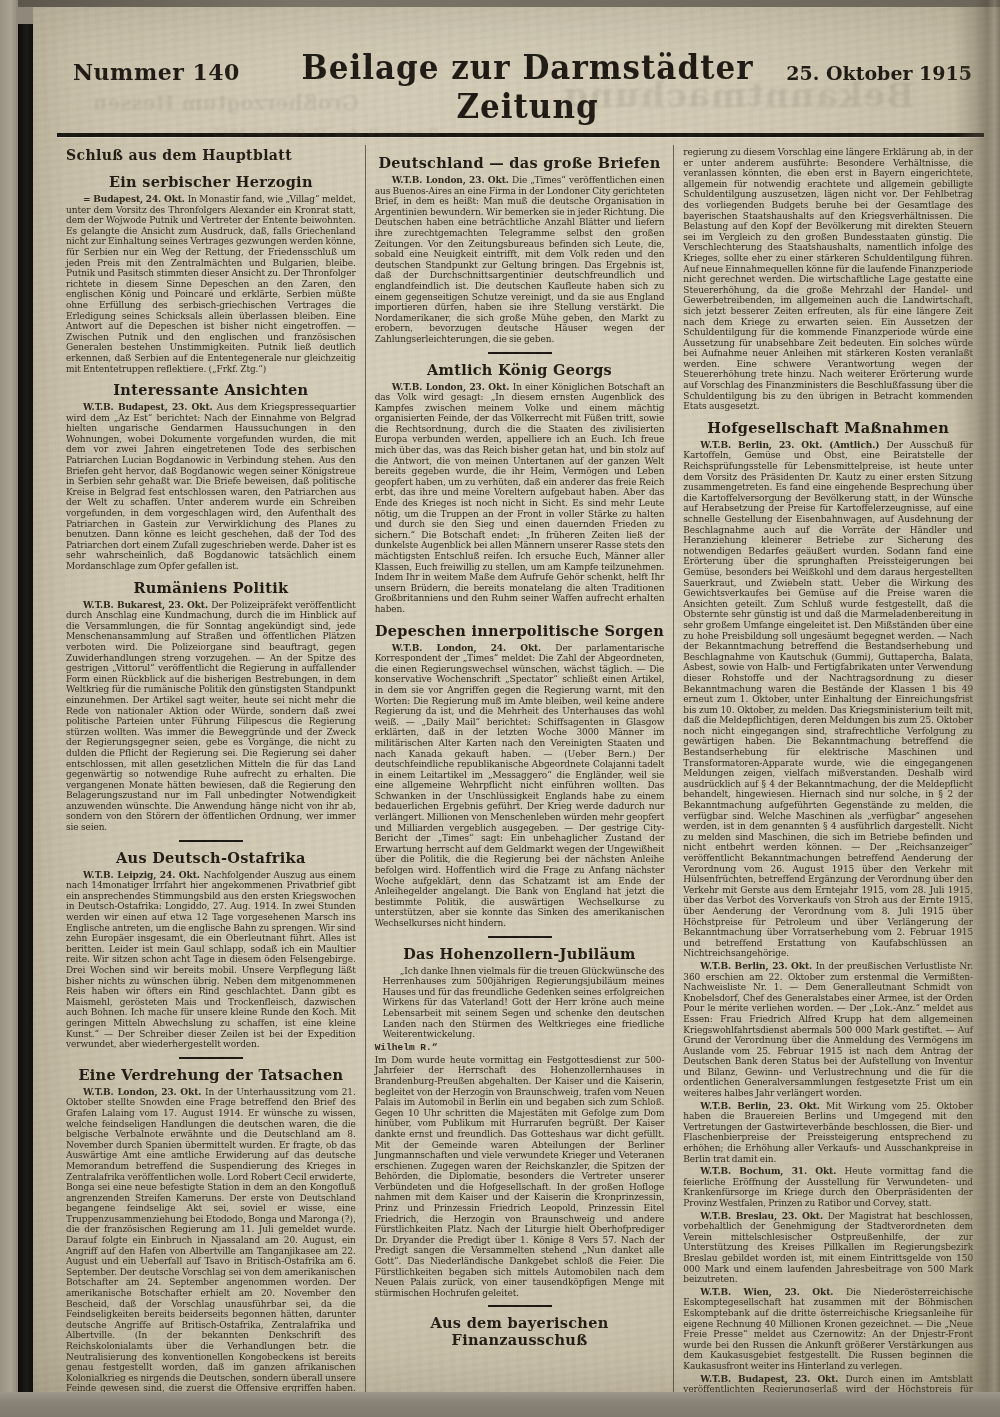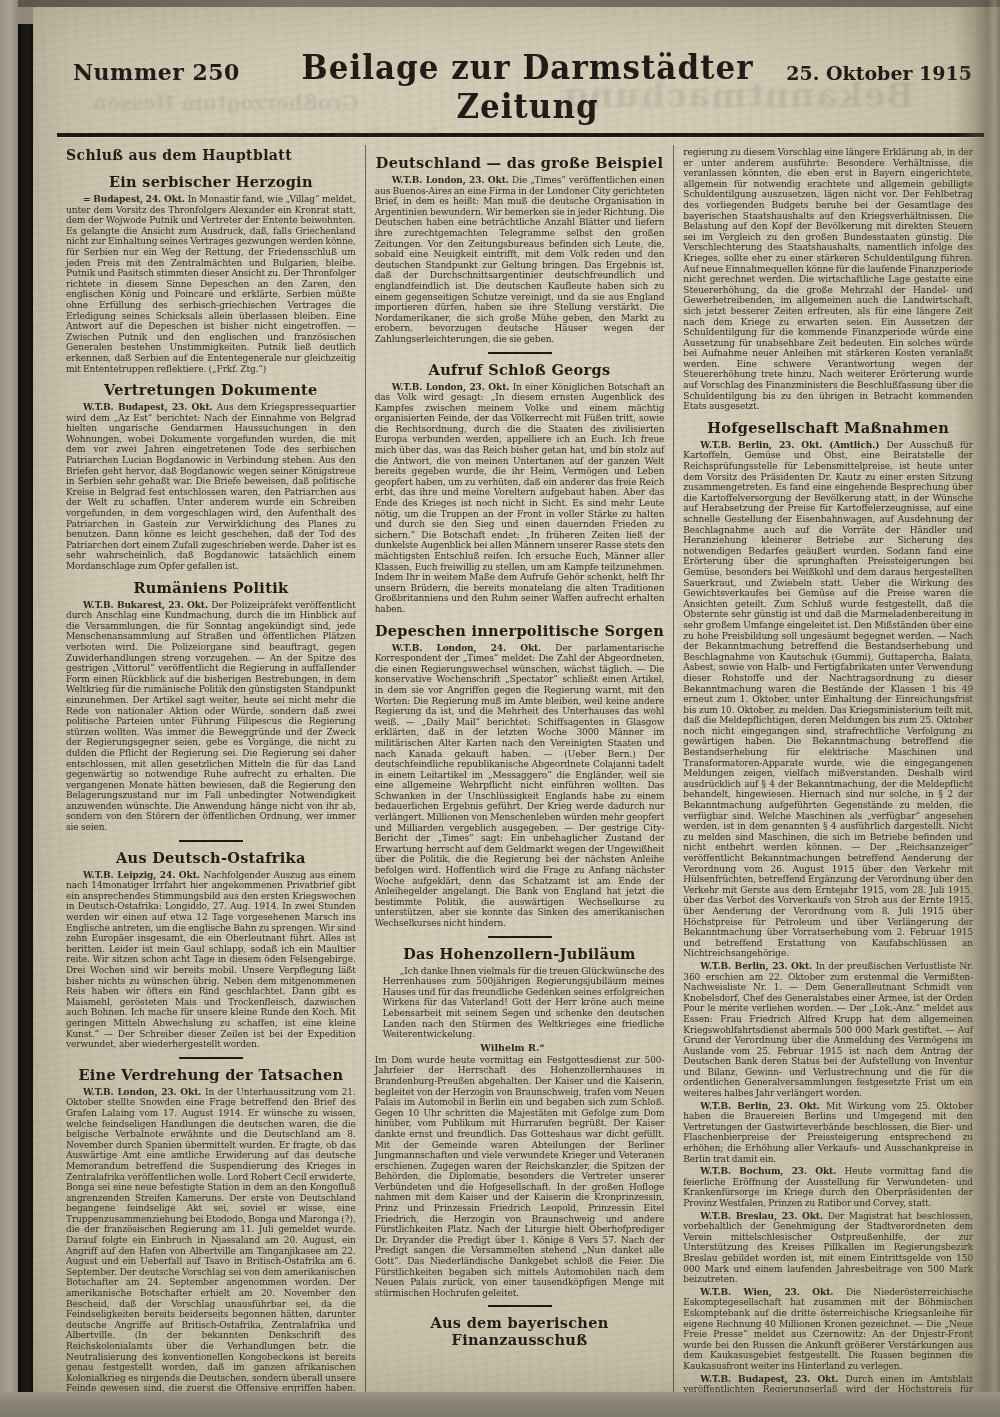--- a/index.html
+++ b/index.html
@@ -43,83 +43,83 @@
   .col{width:33.333%;padding:2px 9px 0 9px;overflow:hidden;color:#2a2317;}
   .col + .col{border-left:1px solid rgba(48,40,30,.65);}
   .kicker{font-size:14px;font-weight:bold;margin:0 0 10px 0;
           color:#1d1710;letter-spacing:.4px;}
   .art-h{text-align:center;font-size:14.5px;font-weight:bold;margin:7px 0 4px 0;
          color:#1d1710;letter-spacing:.3px;}
   .para{font-size:9px;line-height:10.6px;text-align:justify;margin:0 0 2px 0;
         text-indent:17px;letter-spacing:-.1px;word-spacing:-.4px;color:#2b2418;}
   .para.cont{text-indent:0;}
   .para.quote{text-indent:17px;padding-left:8px;}
-  .sig{font-size:9.5px;font-weight:bold;text-align:center;margin:0 14px 2px 0;}
+  .sig{font-size:9.5px;font-weight:bold;text-align:left;margin:0 14px 2px 0;font-family:Liberation Mono, monospace;}
   .dl{font-weight:bold;margin-top:46px;}
   .sec-rule{width:64px;height:2px;background:#17120d;margin:7px auto 5px auto;}
 </style>
 </head>
 <body>
 
 <div class="page">
   <div class="scan-top"></div>
   <div class="scan-left"></div>
   <div class="black-bar"></div>
 
   <div class="paper">
     <div class="bleed bleed1">Bekanntmachung</div>
     <div class="bleed bleed2">Großherzogtum Hessen</div>
     <div class="bleed bleed3">Darmstadt, den 23. Oktober 1915</div>
 
     <header class="masthead">
-      <div class="issue">Nummer 250</div>
+      <div class="issue">Nummer 140</div>
       <div class="nameplate">Beilage zur Darmstädter Zeitung</div>
       <div class="pubdate">25. Oktober 1915</div>
     </header>
     <div class="rule-main"></div>
 
     <div class="cols" id="cols">
         <div class="col">
           <div class="kicker">Schluß aus dem Hauptblatt</div>
           <div class="art-h">Ein serbischer Herzogin</div>
           <p class="para"><b class="dl">= Budapest, 24. Okt. </b>In Monastir fand, wie „Villag“ meldet, unter dem Vorsitz des Thronfolgers Alexander ein Kronrat statt, dem der Wojwode Putnik und Vertreter der Entente beiwohnten. Es gelangte die Ansicht zum Ausdruck, daß, falls Griechenland nicht zur Einhaltung seines Vertrages gezwungen werden könne, für Serbien nur ein Weg der Rettung, der Friedensschluß um jeden Preis mit den Zentralmächten und Bulgarien, bleibe. Putnik und Pasitsch stimmten dieser Ansicht zu. Der Thronfolger richtete in diesem Sinne Depeschen an den Zaren, den englischen König und Poincaré und erklärte, Serbien müßte ohne Erfüllung des serbisch-griechischen Vertrages die Erledigung seines Schicksals allein überlassen bleiben. Eine Antwort auf die Depeschen ist bisher nicht eingetroffen. — Zwischen Putnik und den englischen und französischen Generalen bestehen Unstimmigkeiten. Putnik ließ deutlich erkennen, daß Serbien auf die Ententegenerale nur gleichzeitig mit Ententetruppen reflektiere. („Frkf. Ztg.“)</p>
-          <div class="art-h">Vertretungen Dokumente</div>
+          <div class="art-h">Interessante Ansichten</div>
           <p class="para"><b class="dl">W.T.B. Budapest, 23. Okt. </b>Aus dem Kriegspressequartier wird dem „Az Est“ berichtet: Nach der Einnahme von Belgrad hielten ungarische Gendarmen Haussuchungen in den Wohnungen, wobei Dokumente vorgefunden wurden, die mit dem vor zwei Jahren eingetretenen Tode des serbischen Patriarchen Lucian Bogdanowic in Verbindung stehen. Aus den Briefen geht hervor, daß Bogdanowic wegen seiner Königstreue in Serbien sehr gehaßt war. Die Briefe beweisen, daß politische Kreise in Belgrad fest entschlossen waren, den Patriarchen aus der Welt zu schaffen. Unter anderem wurde ein Schreiben vorgefunden, in dem vorgeschlagen wird, den Aufenthalt des Patriarchen in Gastein zur Verwirklichung des Planes zu benutzen. Dann könne es leicht geschehen, daß der Tod des Patriarchen dort einem Zufall zugeschrieben werde. Daher ist es sehr wahrscheinlich, daß Bogdanowic tatsächlich einem Mordanschlage zum Opfer gefallen ist.</p>
           <div class="art-h">Rumäniens Politik</div>
           <p class="para"><b class="dl">W.T.B. Bukarest, 23. Okt. </b>Der Polizeipräfekt veröffentlicht durch Anschlag eine Kundmachung, durch die im Hinblick auf die Versammlungen, die für Sonntag angekündigt sind, jede Menschenansammlung auf Straßen und öffentlichen Plätzen verboten wird. Die Polizeiorgane sind beauftragt, gegen Zuwiderhandlungen streng vorzugehen. — An der Spitze des gestrigen „Vittorul“ veröffentlicht die Regierung in auffallender Form einen Rückblick auf die bisherigen Bestrebungen, in dem Weltkrieg für die rumänische Politik den günstigsten Standpunkt einzunehmen. Der Artikel sagt weiter, heute sei nicht mehr die Rede von nationaler Aktion oder Würde, sondern daß zwei politische Parteien unter Führung Filipescus die Regierung stürzen wollten. Was immer die Beweggründe und der Zweck der Regierungsgegner seien, gebe es Vorgänge, die nicht zu dulden die Pflicht der Regierung sei. Die Regierung sei daher entschlossen, mit allen gesetzlichen Mitteln die für das Land gegenwärtig so notwendige Ruhe aufrecht zu erhalten. Die vergangenen Monate hätten bewiesen, daß die Regierung den Belagerungszustand nur im Fall unbedingter Notwendigkeit anzuwenden wünschte. Die Anwendung hänge nicht von ihr ab, sondern von den Störern der öffentlichen Ordnung, wer immer sie seien.</p>
           <div class="sec-rule"></div>
           <div class="art-h">Aus Deutsch-Ostafrika</div>
           <p class="para"><b class="dl">W.T.B. Leipzig, 24. Okt. </b>Nachfolgender Auszug aus einem nach 14monatiger Irrfahrt hier angekommenen Privatbrief gibt ein ansprechendes Stimmungsbild aus den ersten Kriegswochen in Deutsch-Ostafrika: Longiddo, 27. Aug. 1914. In zwei Stunden werden wir einen auf etwa 12 Tage vorgesehenen Marsch ins Englische antreten, um die englische Bahn zu sprengen. Wir sind zehn Europäer insgesamt, die ein Oberleutnant führt. Alles ist beritten. Leider ist mein Gaul schlapp, sodaß ich ein Maultier reite. Wir sitzen schon acht Tage in diesem öden Felsengebirge. Drei Wochen sind wir bereits mobil. Unsere Verpflegung läßt bisher nichts zu wünschen übrig. Neben dem mitgenommenen Reis haben wir öfters ein Rind geschlachtet. Dann gibt es Maismehl, gerösteten Mais und Trockenfleisch, dazwischen auch Bohnen. Ich mache für unsere kleine Runde den Koch. Mit geringen Mitteln Abwechslung zu schaffen, ist eine kleine Kunst.“ — Der Schreiber dieser Zeilen ist bei der Expedition verwundet, aber wiederhergestellt worden.</p>
           <div class="sec-rule"></div>
           <div class="art-h">Eine Verdrehung der Tatsachen</div>
           <p class="para"><b class="dl">W.T.B. London, 23. Okt. </b>In der Unterhaussitzung vom 21. Oktober stellte Snowden eine Frage betreffend den Brief des Grafen Lalaing vom 17. August 1914. Er wünsche zu wissen, welche feindseligen Handlungen die deutschen waren, die die belgische Verbalnote erwähnte und die Deutschland am 8. November durch Spanien übermittelt wurden. Er fragte, ob das Auswärtige Amt eine amtliche Erwiderung auf das deutsche Memorandum betreffend die Suspendierung des Krieges in Zentralafrika veröffentlichen wolle. Lord Robert Cecil erwiderte, Bonga sei eine neue befestigte Station in dem an den Kongofluß angrenzenden Streifen Kameruns. Der erste von Deutschland begangene feindselige Akt sei, soviel er wisse, eine Truppenzusammenziehung bei Etododo, Bonga und Maronga (?), die der französischen Regierung am 11. Juli gemeldet wurde. Darauf folgte ein Einbruch in Njassaland am 20. August, ein Angriff auf den Hafen von Albertville am Tanganjikasee am 22. August und ein Ueberfall auf Tsavo in Britisch-Ostafrika am 6. September. Der deutsche Vorschlag sei von dem amerikanischen Botschafter am 24. September angenommen worden. Der amerikanische Botschafter erhielt am 20. November den Bescheid, daß der Vorschlag unausführbar sei, da die Feindseligkeiten bereits beiderseits begonnen hätten, darunter deutsche Angriffe auf Britisch-Ostafrika, Zentralafrika und Albertville. (In der bekannten Denkschrift des Reichskolonialamts über die Verhandlungen betr. die Neutralisierung des konventionellen Kongobeckens ist bereits genau festgestellt worden, daß im ganzen afrikanischen Kolonialkrieg es nirgends die Deutschen, sondern überall unsere Feinde gewesen sind, die zuerst die Offensive ergriffen haben. Anm. des W.T.B.)</p>
         </div>
         <div class="col">
-          <div class="art-h">Deutschland — das große Beispiel</div>
+          <div class="art-h">Deutschland — das große Briefen</div>
           <p class="para"><b class="dl">W.T.B. London, 23. Okt. </b>Die „Times“ veröffentlichen einen aus Buenos-Aires an eine Firma in der Londoner City gerichteten Brief, in dem es heißt: Man muß die deutsche Organisation in Argentinien bewundern. Wir bemerken sie in jeder Richtung. Die Deutschen haben eine beträchtliche Anzahl Blätter und liefern ihre zurechtgemachten Telegramme selbst den großen Zeitungen. Vor den Zeitungsbureaus befinden sich Leute, die, sobald eine Neuigkeit eintrifft, mit dem Volk reden und den deutschen Standpunkt zur Geltung bringen. Das Ergebnis ist, daß der Durchschnittsargentinier deutschfreundlich und englandfeindlich ist. Die deutschen Kaufleute haben sich zu einem gegenseitigen Schutze vereinigt, und da sie aus England importieren dürfen, haben sie ihre Stellung verstärkt. Die Nordamerikaner, die sich große Mühe geben, den Markt zu erobern, bevorzugen deutsche Häuser wegen der Zahlungserleichterungen, die sie geben.</p>
           <div class="sec-rule"></div>
-          <div class="art-h">Aufruf Schloß Georgs</div>
+          <div class="art-h">Amtlich König Georgs</div>
           <p class="para"><b class="dl">W.T.B. London, 23. Okt. </b>In einer Königlichen Botschaft an das Volk wird gesagt: „In diesem ernsten Augenblick des Kampfes zwischen meinem Volke und einem mächtig organisierten Feinde, der das Völkerrecht mit Füßen tritt, sowie die Rechtsordnung, durch die die Staaten des zivilisierten Europa verbunden werden, appelliere ich an Euch. Ich freue mich über das, was das Reich bisher getan hat, und bin stolz auf die Antwort, die von meinen Untertanen auf der ganzen Welt bereits gegeben wurde, die ihr Heim, Vermögen und Leben geopfert haben, um zu verhüten, daß ein anderer das freie Reich erbt, das ihre und meine Voreltern aufgebaut haben. Aber das Ende des Krieges ist noch nicht in Sicht. Es sind mehr Leute nötig, um die Truppen an der Front in voller Stärke zu halten und durch sie den Sieg und einen dauernden Frieden zu sichern.“ Die Botschaft endet: „In früheren Zeiten ließ der dunkelste Augenblick bei allen Männern unserer Rasse stets den mächtigsten Entschluß reifen. Ich ersuche Euch, Männer aller Klassen, Euch freiwillig zu stellen, um am Kampfe teilzunehmen. Indem Ihr in weitem Maße dem Aufrufe Gehör schenkt, helft Ihr unsern Brüdern, die bereits monatelang die alten Traditionen Großbritanniens und den Ruhm seiner Waffen aufrecht erhalten haben.</p>
           <div class="art-h">Depeschen innerpolitische Sorgen</div>
           <p class="para"><b class="dl">W.T.B. London, 24. Okt. </b>Der parlamentarische Korrespondent der „Times“ meldet: Die Zahl der Abgeordneten, die einen Regierungswechsel wünschen, wächst täglich. — Die konservative Wochenschrift „Spectator“ schließt einen Artikel, in dem sie vor Angriffen gegen die Regierung warnt, mit den Worten: Die Regierung muß im Amte bleiben, weil keine andere Regierung da ist, und die Mehrheit des Unterhauses das wohl weiß. — „Daily Mail“ berichtet: Schiffsagenten in Glasgow erklärten, daß in der letzten Woche 3000 Männer im militärischen Alter Karten nach den Vereinigten Staaten und nach Kanada gekauft haben. — (Ueber Bern.) Der deutschfeindliche republikanische Abgeordnete Colajanni tadelt in einem Leitartikel im „Messaggero“ die Engländer, weil sie eine allgemeine Wehrpflicht nicht einführen wollten. Das Schwanken in der Unschlüssigkeit Englands habe zu einem bedauerlichen Ergebnis geführt. Der Krieg werde dadurch nur verlängert. Millionen von Menschenleben würden mehr geopfert und Milliarden vergeblich ausgegeben. — Der gestrige City-Bericht der „Times“ sagt: Ein unbehaglicher Zustand der Erwartung herrscht auf dem Geldmarkt wegen der Ungewißheit über die Politik, die die Regierung bei der nächsten Anleihe befolgen wird. Hoffentlich wird die Frage zu Anfang nächster Woche aufgeklärt, denn das Schatzamt ist am Ende der Anleihegelder angelangt. Die Bank von England hat jetzt die bestimmte Politik, die auswärtigen Wechselkurse zu unterstützen, aber sie konnte das Sinken des amerikanischen Wechselkurses nicht hindern.</p>
           <div class="sec-rule"></div>
           <div class="art-h">Das Hohenzollern-Jubiläum</div>
           <p class="para quote">„Ich danke Ihnen vielmals für die treuen Glückwünsche des Herrenhauses zum 500jährigen Regierungsjubiläum meines Hauses und für das freundliche Gedenken seines erfolgreichen Wirkens für das Vaterland! Gott der Herr kröne auch meine Lebensarbeit mit seinem Segen und schenke den deutschen Landen nach den Stürmen des Weltkrieges eine friedliche Weiterentwickelung.</p>
           <p class="sig">Wilhelm R.“</p>
           <p class="para cont">Im Dom wurde heute vormittag ein Festgottesdienst zur 500-Jahrfeier der Herrschaft des Hohenzollernhauses in Brandenburg-Preußen abgehalten. Der Kaiser und die Kaiserin, begleitet von der Herzogin von Braunschweig, trafen vom Neuen Palais im Automobil in Berlin ein und begaben sich zum Schloß. Gegen 10 Uhr schritten die Majestäten mit Gefolge zum Dom hinüber, vom Publikum mit Hurrarufen begrüßt. Der Kaiser dankte ernst und freundlich. Das Gotteshaus war dicht gefüllt. Mit der Gemeinde waren Abteilungen der Berliner Jungmannschaften und viele verwundete Krieger und Veteranen erschienen. Zugegen waren der Reichskanzler, die Spitzen der Behörden, die Diplomatie, besonders die Vertreter unserer Verbündeten und die Hofgesellschaft. In der großen Hofloge nahmen mit dem Kaiser und der Kaiserin die Kronprinzessin, Prinz und Prinzessin Friedrich Leopold, Prinzessin Eitel Friedrich, die Herzogin von Braunschweig und andere Fürstlichkeiten Platz. Nach der Liturgie hielt Oberhofprediger Dr. Dryander die Predigt über 1. Könige 8 Vers 57. Nach der Predigt sangen die Versammelten stehend „Nun danket alle Gott“. Das Niederländische Dankgebet schloß die Feier. Die Fürstlichkeiten begaben sich mittels Automobilen nach dem Neuen Palais zurück, von einer tausendköpfigen Menge mit stürmischen Hochrufen geleitet.</p>
           <div class="sec-rule"></div>
           <div class="art-h">Aus dem bayerischen Finanzausschuß</div>
         </div>
         <div class="col">
           <p class="para cont">regierung zu diesem Vorschlag eine längere Erklärung ab, in der er unter anderem ausführte: Besondere Verhältnisse, die veranlassen könnten, die eben erst in Bayern eingerichtete, allgemein für notwendig erachtete und allgemein gebilligte Schuldentilgung auszusetzen, lägen nicht vor. Der Fehlbetrag des vorliegenden Budgets beruhe bei der Gesamtlage des bayerischen Staatshaushalts auf den Kriegsverhältnissen. Die Belastung auf den Kopf der Bevölkerung mit direkten Steuern sei im Vergleich zu den großen Bundesstaaten günstig. Die Verschlechterung des Staatshaushalts, namentlich infolge des Krieges, sollte eher zu einer stärkeren Schuldentilgung führen. Auf neue Einnahmequellen könne für die laufende Finanzperiode nicht gerechnet werden. Die wirtschaftliche Lage gestatte eine Steuererhöhung, da die große Mehrzahl der Handel- und Gewerbetreibenden, im allgemeinen auch die Landwirtschaft, sich jetzt besserer Zeiten erfreuten, als für eine längere Zeit nach dem Kriege zu erwarten seien. Ein Aussetzen der Schuldentilgung für die kommende Finanzperiode würde eine Aussetzung für unabsehbare Zeit bedeuten. Ein solches würde bei Aufnahme neuer Anleihen mit stärkeren Kosten veranlaßt werden. Eine schwere Verantwortung wegen der Steuererhöhung trete hinzu. Nach weiterer Erörterung wurde auf Vorschlag des Finanzministers die Beschlußfassung über die Schuldentilgung bis zu den übrigen in Betracht kommenden Etats ausgesetzt.</p>
           <div class="art-h">Hofgesellschaft Maßnahmen</div>
           <p class="para"><b class="dl">W.T.B. Berlin, 23. Okt. (Amtlich.) </b>Der Ausschuß für Kartoffeln, Gemüse und Obst, eine Beiratstelle der Reichsprüfungsstelle für Lebensmittelpreise, ist heute unter dem Vorsitz des Präsidenten Dr. Kautz zu einer ersten Sitzung zusammengetreten. Es fand eine eingehende Besprechung über die Kartoffelversorgung der Bevölkerung statt, in der Wünsche auf Herabsetzung der Preise für Kartoffelerzeugnisse, auf eine schnelle Gestellung der Eisenbahnwagen, auf Ausdehnung der Beschlagnahme auch auf die Vorräte der Händler und Heranziehung kleinerer Betriebe zur Sicherung des notwendigen Bedarfes geäußert wurden. Sodann fand eine Erörterung über die sprunghaften Preissteigerungen bei Gemüse, besonders bei Weißkohl und dem daraus hergestellten Sauerkraut, und Zwiebeln statt. Ueber die Wirkung des Gewichtsverkaufes bei Gemüse auf die Preise waren die Ansichten geteilt. Zum Schluß wurde festgestellt, daß die Obsternte sehr günstig ist und daß die Marmeladenbereitung in sehr großem Umfange eingeleitet ist. Den Mißständen über eine zu hohe Preisbildung soll ungesäumt begegnet werden. — Nach der Bekanntmachung betreffend die Bestandserhebung und Beschlagnahme von Kautschuk (Gummi), Guttapercha, Balata, Asbest, sowie von Halb- und Fertigfabrikaten unter Verwendung dieser Rohstoffe und der Nachtragsordnung zu dieser Bekanntmachung waren die Bestände der Klassen 1 bis 49 erneut zum 1. Oktober, unter Einhaltung der Einreichungsfrist bis zum 10. Oktober, zu melden. Das Kriegsministerium teilt mit, daß die Meldepflichtigen, deren Meldungen bis zum 25. Oktober noch nicht eingegangen sind, strafrechtliche Verfolgung zu gewärtigen haben. Die Bekanntmachung betreffend die Bestandserhebung für elektrische Maschinen und Transformatoren-Apparate wurde, wie die eingegangenen Meldungen zeigen, vielfach mißverstanden. Deshalb wird ausdrücklich auf § 4 der Bekanntmachung, der die Meldepflicht behandelt, hingewiesen. Hiernach sind nur solche, in § 2 der Bekanntmachung aufgeführten Gegenstände zu melden, die verfügbar sind. Welche Maschinen als „verfügbar“ angesehen werden, ist in dem genannten § 4 ausführlich dargestellt. Nicht zu melden sind Maschinen, die sich im Betriebe befinden und nicht entbehrt werden können. — Der „Reichsanzeiger“ veröffentlicht Bekanntmachungen betreffend Aenderung der Verordnung vom 26. August 1915 über den Verkehr mit Hülsenfrüchten, betreffend Ergänzung der Verordnung über den Verkehr mit Gerste aus dem Erntejahr 1915, vom 28. Juli 1915, über das Verbot des Vorverkaufs von Stroh aus der Ernte 1915, über Aenderung der Verordnung vom 8. Juli 1915 über Höchstpreise für Petroleum und über Verlängerung der Bekanntmachung über Vorratserhebung vom 2. Februar 1915 und betreffend Erstattung von Kaufabschlüssen an Nichtreichsangehörige.</p>
           <p class="para"><b class="dl">W.T.B. Berlin, 23. Okt. </b>In der preußischen Verlustliste Nr. 360 erschien am 22. Oktober zum erstenmal die Vermißten-Nachweisliste Nr. 1. — Dem Generalleutnant Schmidt von Knobelsdorf, Chef des Generalstabes einer Armee, ist der Orden Pour le mérite verliehen worden. — Der „Lok.-Anz.“ meldet aus Essen: Frau Friedrich Alfred Krupp hat dem allgemeinen Kriegswohlfahrtsdienst abermals 500 000 Mark gestiftet. — Auf Grund der Verordnung über die Anmeldung des Vermögens im Auslande vom 25. Februar 1915 ist nach dem Antrag der Deutschen Bank deren Status bei der Aufstellung von Inventur und Bilanz, Gewinn- und Verlustrechnung und die für die ordentlichen Generalversammlungen festgesetzte Frist um ein weiteres halbes Jahr verlängert worden.</p>
           <p class="para"><b class="dl">W.T.B. Berlin, 23. Okt. </b>Mit Wirkung vom 25. Oktober haben die Brauereien Berlins und Umgegend mit den Vertretungen der Gastwirteverbände beschlossen, die Bier- und Flaschenbierpreise der Preissteigerung entsprechend zu erhöhen; die Erhöhung aller Verkaufs- und Ausschankpreise in Berlin trat damit ein.</p>
-          <p class="para"><b class="dl">W.T.B. Bochum, 23. Okt. </b>Heute vormittag fand die feierliche Eröffnung der Ausstellung für Verwundeten- und Krankenfürsorge im Kriege durch den Oberpräsidenten der Provinz Westfalen, Prinzen zu Ratibor und Corvey, statt.</p>
+          <p class="para"><b class="dl">W.T.B. Bochum, 31. Okt. </b>Heute vormittag fand die feierliche Eröffnung der Ausstellung für Verwundeten- und Krankenfürsorge im Kriege durch den Oberpräsidenten der Provinz Westfalen, Prinzen zu Ratibor und Corvey, statt.</p>
           <p class="para"><b class="dl">W.T.B. Breslau, 23. Okt. </b>Der Magistrat hat beschlossen, vorbehaltlich der Genehmigung der Stadtverordneten dem Verein mittelschlesischer Ostpreußenhilfe, der zur Unterstützung des Kreises Pillkallen im Regierungsbezirk Breslau gebildet worden ist, mit einem Eintrittsgelde von 150 000 Mark und einem laufenden Jahresbeitrage von 500 Mark beizutreten.</p>
           <p class="para"><b class="dl">W.T.B. Wien, 23. Okt. </b>Die Niederösterreichische Eskomptegesellschaft hat zusammen mit der Böhmischen Eskomptebank auf die dritte österreichische Kriegsanleihe für eigene Rechnung 40 Millionen Kronen gezeichnet. — Die „Neue Freie Presse“ meldet aus Czernowitz: An der Dnjestr-Front wurde bei den Russen die Ankunft größerer Verstärkungen aus dem Kaukasusgebiet festgestellt. Die Russen beginnen die Kaukasusfront weiter ins Hinterland zu verlegen.</p>
           <p class="para"><b class="dl">W.T.B. Budapest, 23. Okt. </b>Durch einen im Amtsblatt veröffentlichten Regierungserlaß wird der Höchstpreis für gehechelten Hanf nach Qualität für 100 Kilogramm auf 90 bis 380 Kronen festgesetzt.</p>
         </div>
       </div>
     <div class="grain"></div>
   </div>
 
   <div class="curl-right"></div>
   <div class="scan-bottom"></div>

